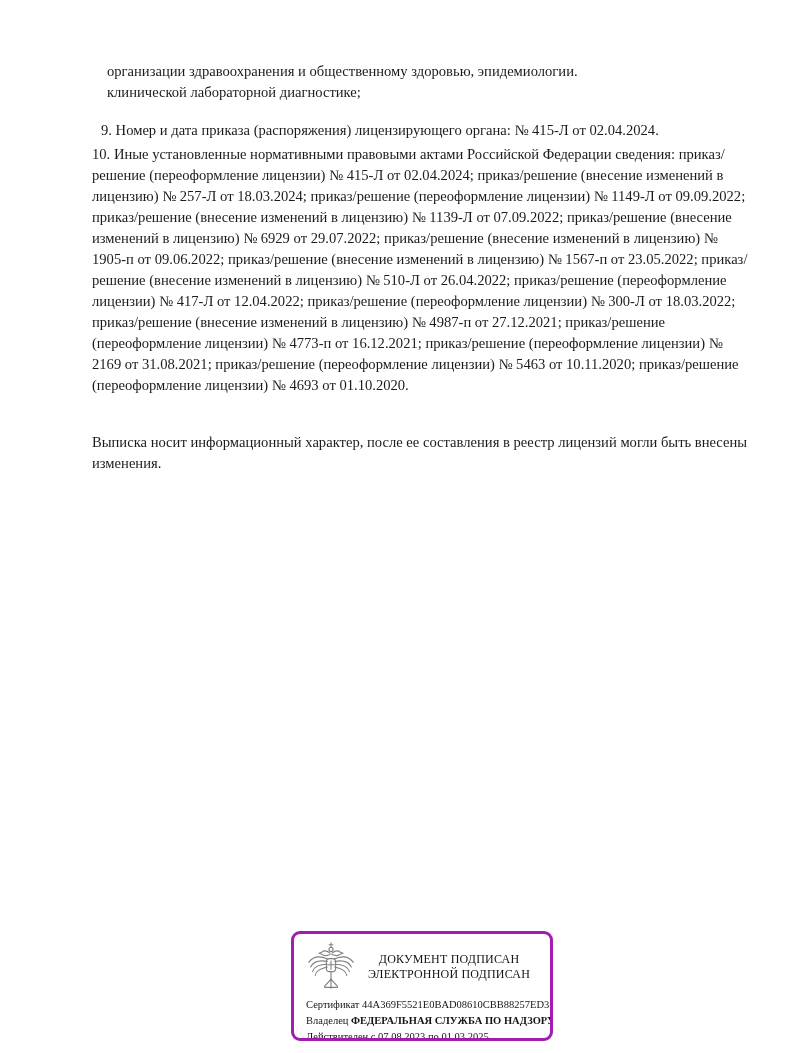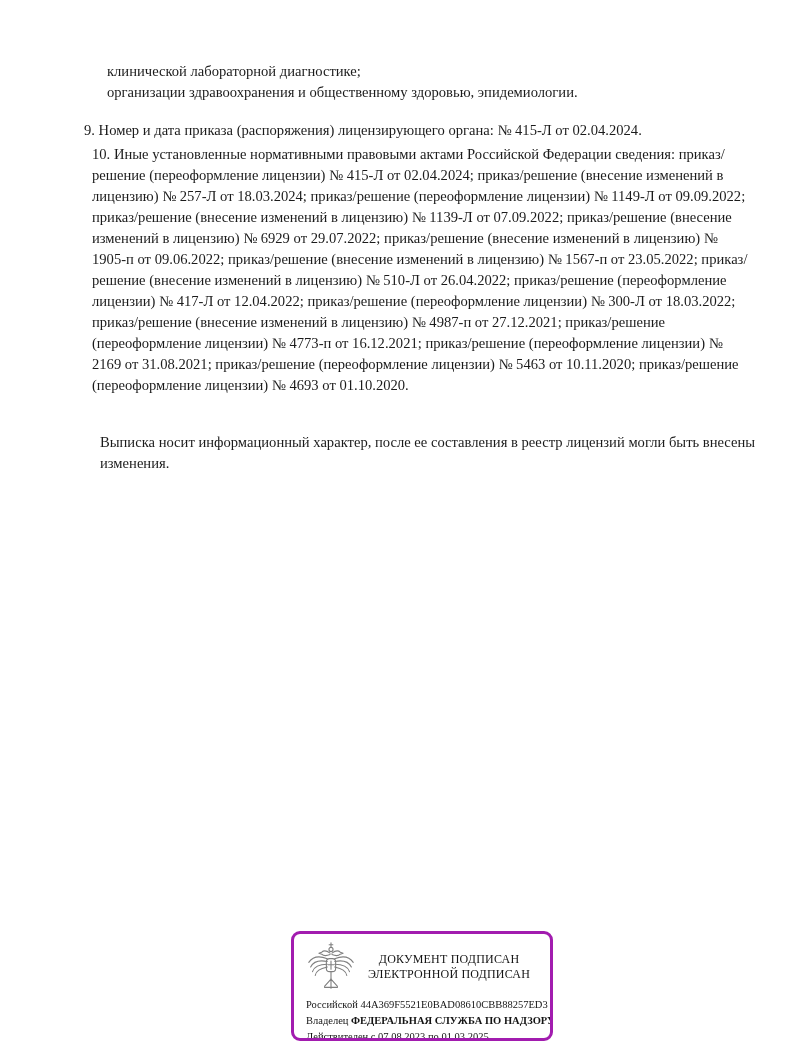--- a/index.html
+++ b/index.html
@@ -11,23 +11,23 @@
     color: #1b1b1b;
     overflow: hidden;
   }
   .para {
     position: absolute;
     font-size: 14.6px;
     line-height: 21px;
     text-align: left;
   }
   .indent-block { left: 107px; top: 61px; width: 648px; }
-  .item9  { left: 84px; top: 120px; width: 663px; }
+  .item9  { left: 101px; top: 120px; width: 663px; }
   .item10 { left: 92px; top: 144px; width: 663px; }
-  .note   { left: 92px; top: 432px; width: 663px; margin-left: 8px; }
+  .note   { left: 92px; top: 432px; width: 663px; }
 
   
   .stamp {
     position: absolute;
     left: 291px; top: 931px;
     width: 262px; height: 110px;
     border: 3px solid #a21caf;
     border-radius: 9px;
     background: #ffffff;
     overflow: hidden;
@@ -54,22 +54,22 @@
     line-height: 16px;
     color: #141414;
   }
   .stamp-line { white-space: nowrap; overflow: hidden; }
   .owner-value { font-weight: bold; }
 </style>
 </head>
 <body>
 
 <div class="para indent-block">
+  <div>организации здравоохранения и общественному здоровью, эпидемиологии.</div>
   <div>клинической лабораторной диагностике;</div>
-  <div>организации здравоохранения и общественному здоровью, эпидемиологии.</div>
 </div>
 
 <div class="para item9">9. Номер и дата приказа (распоряжения) лицензирующего органа: № 415-Л от 02.04.2024.</div>
 
 <div class="para item10">10. Иные установленные нормативными правовыми актами Российской Федерации сведения: приказ/решение (переоформление лицензии) № 415-Л от 02.04.2024; приказ/решение (внесение изменений в лицензию) № 257-Л от 18.03.2024; приказ/решение (переоформление лицензии) № 1149-Л от 09.09.2022; приказ/решение (внесение изменений в лицензию) № 1139-Л от 07.09.2022; приказ/решение (внесение изменений в лицензию) № 6929 от 29.07.2022; приказ/решение (внесение изменений в лицензию) № 1905-п от 09.06.2022; приказ/решение (внесение изменений в лицензию) № 1567-п от 23.05.2022; приказ/решение (внесение изменений в лицензию) № 510-Л от 26.04.2022; приказ/решение (переоформление лицензии) № 417-Л от 12.04.2022; приказ/решение (переоформление лицензии) № 300-Л от 18.03.2022; приказ/решение (внесение изменений в лицензию) № 4987-п от 27.12.2021; приказ/решение (переоформление лицензии) № 4773-п от 16.12.2021; приказ/решение (переоформление лицензии) № 2169 от 31.08.2021; приказ/решение (переоформление лицензии) № 5463 от 10.11.2020; приказ/решение (переоформление лицензии) № 4693 от 01.10.2020.</div>
 
 <div class="para note">Выписка носит информационный характер, после ее составления в реестр лицензий могли быть внесены изменения.</div>
 
 <div class="stamp">
   <div class="stamp-header">
@@ -102,21 +102,21 @@
         </g>
       </svg>
     </span>
     <div class="stamp-title">
       <div>ДОКУМЕНТ ПОДПИСАН</div>
       <div>ЭЛЕКТРОННОЙ ПОДПИСАН</div>
     </div>
   </div>
   <div class="stamp-info">
     <div class="stamp-line">
-      <span>Российской</span>
+      <span>Сертификат</span>
       <span>44A369F5521E0BAD08610CBB88257ED3</span>
     </div>
     <div class="stamp-line">
       <span>Владелец</span>
       <span class="owner-value">ФЕДЕРАЛЬНАЯ СЛУЖБА ПО НАДЗОРУ В С</span>
     </div>
     <div class="stamp-line">Действителен с 07.08.2023 по 01.03.2025</div>
   </div>
 </div>
 

